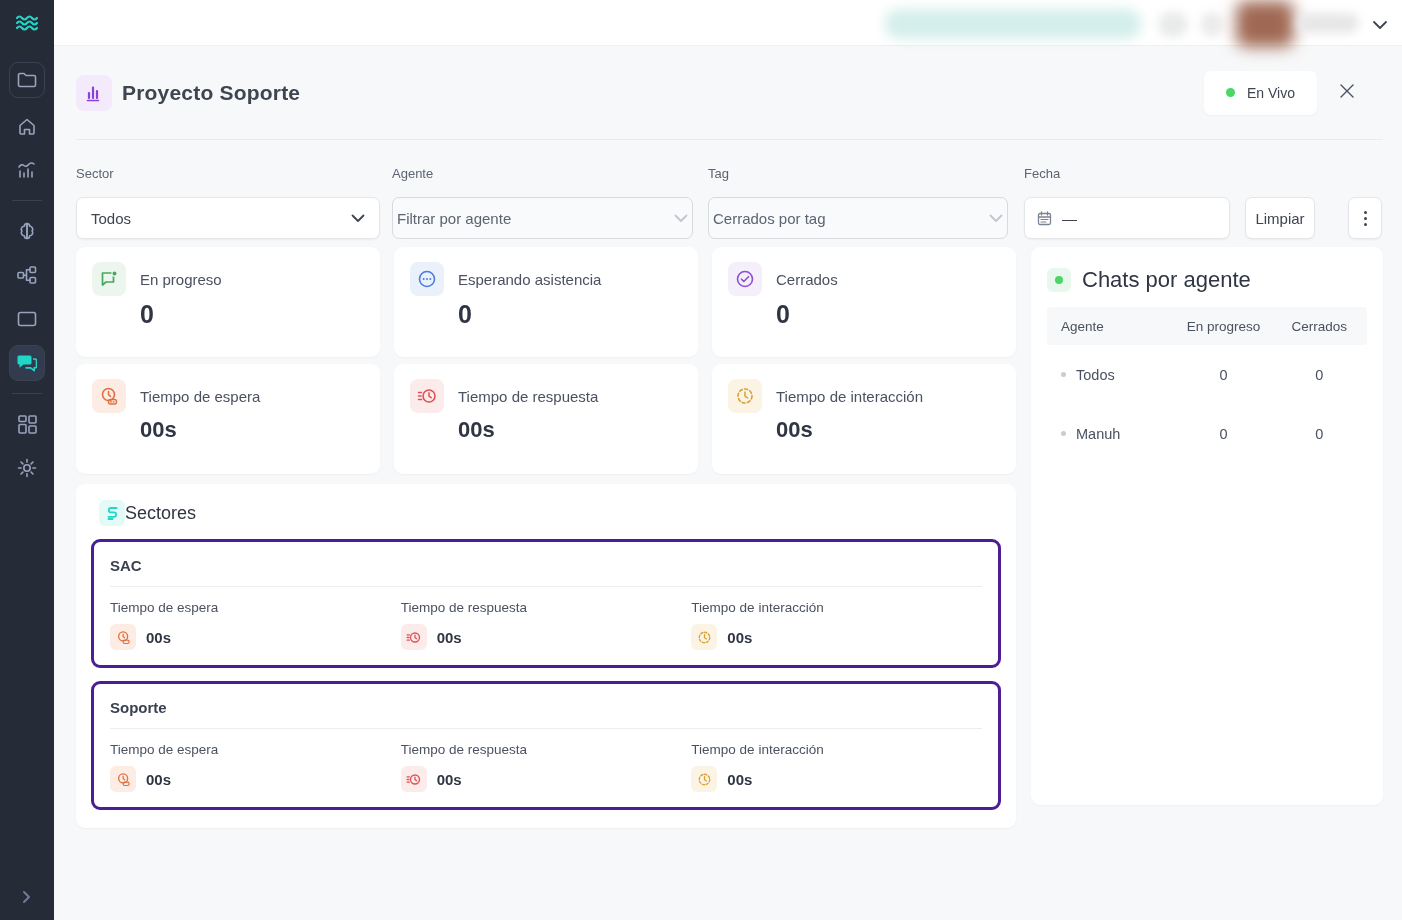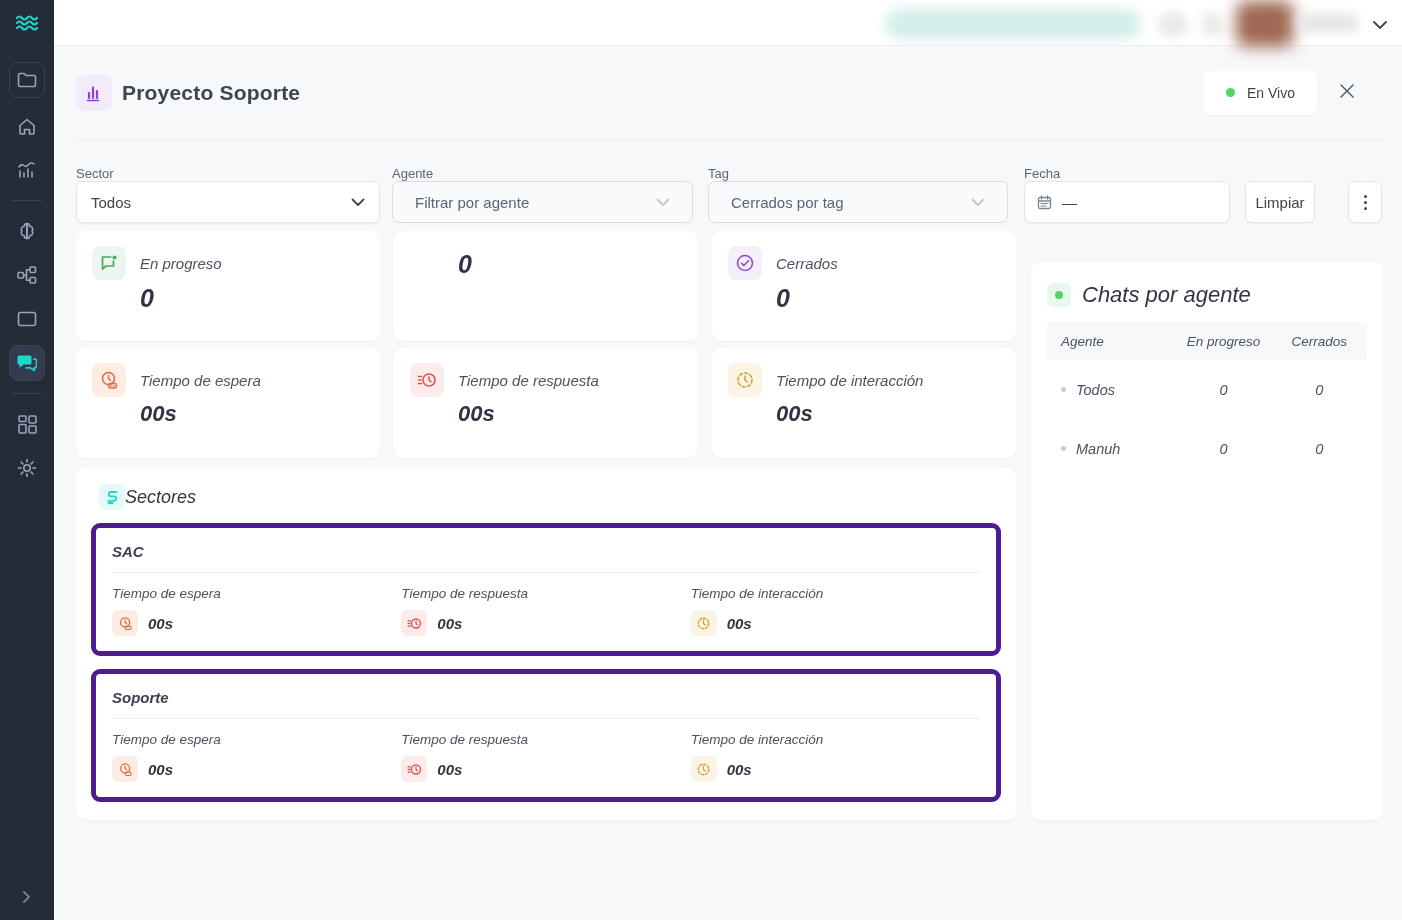--- a/index.html
+++ b/index.html
@@ -38,52 +38,52 @@
   .page-title { font-size:21px; color:#3e4450; margin-left:10px; letter-spacing:.2px; }
   .title-spacer { flex:1; }
   .live-chip { background:#fff; border-radius:7px; height:44px; padding:0 22px; display:flex; align-items:center; gap:12px; box-shadow:0 1px 2px rgba(16,24,40,.04); cursor:pointer; }
   .live-dot { width:9px; height:9px; border-radius:50%; background:#4cd665; }
   .live-label { font-size:14px; color:#3e4450; }
   .close-x { margin-left:22px; margin-right:28px; cursor:pointer; }
 
   
   .filter-row { display:flex; margin-top:26px; align-items:flex-end; }
   .filter-group { display:flex; flex-direction:column; }
-  .filter-label { font-size:13px; color:#5c6472; margin-bottom:0; }
+  .filter-label { font-size:13px; color:#5c6472; margin-bottom:16px; }
   .ctl { height:42px; border-radius:7px; display:flex; align-items:center; font-size:15px; }
   .sel-white { width:304px; background:#fff; border:1px solid #e4e6ea; box-shadow:0 1px 2px rgba(16,24,40,.05); padding:0 14px; justify-content:space-between; color:#3e4450; cursor:pointer; }
-  .sel-gray { background:#f9fafb; border:1px solid #d8dade; padding:0 22px; justify-content:space-between; color:#5c6472; cursor:pointer; }
+  .sel-gray { background:#f9fafb; border:1px solid #d8dade; padding:0 4px; justify-content:space-between; color:#5c6472; cursor:pointer; }
   .w-agente { width:301px; margin-left:12px; }
   .w-tag { width:300px; margin-left:15px; }
   .date-ctl { width:206px; margin-left:16px; background:#fff; border:1px solid #e4e6ea; box-shadow:0 1px 2px rgba(16,24,40,.05); padding:0 12px; gap:10px; color:#3e4450; cursor:pointer; }
   .btn-clear { width:70px; height:42px; margin-left:15px; background:#fff; border:1px solid #e4e6ea; border-radius:7px; font-size:15px; color:#3e4450; display:flex; align-items:center; justify-content:center; box-shadow:0 1px 2px rgba(16,24,40,.05); cursor:pointer; }
   .btn-kebab { width:34px; height:42px; margin-left:33px; background:#fff; border:1px solid #e4e6ea; border-radius:7px; display:flex; flex-direction:column; align-items:center; justify-content:center; gap:3px; box-shadow:0 1px 2px rgba(16,24,40,.05); cursor:pointer; }
   .kdot { width:3px; height:3px; border-radius:50%; background:#3e4450; }
 
   
-  .body-row { display:flex; gap:15px; margin-top:8px; align-items:flex-end;font-style:italic; }
+  .body-row { display:flex; gap:15px; margin-top:8px; align-items:flex-start; }
   .left-col { width:940px; flex-shrink:0; }
 
   .cards-row { display:flex; gap:14px; margin-bottom:7px; }
   .stat-card { flex:1; height:110px; background:#fff; border-radius:9px; box-shadow:0 1px 2px rgba(16,24,40,.04); padding:15px 16px; cursor:default; }
   .stat-top { display:flex; align-items:center; gap:14px; }
   .tile { width:34px; height:34px; border-radius:8px; display:flex; align-items:center; justify-content:center; flex-shrink:0; }
   .tile-sm { width:26px; height:26px; border-radius:6px; display:flex; align-items:center; justify-content:center; flex-shrink:0; }
   .bg-green { background:#ecf6ee; } .bg-blue { background:#ebf1fb; } .bg-purple { background:#f5effb; }
   .bg-orange { background:#fcece4; } .bg-red { background:#fcebeb; } .bg-amber { background:#fbf4e5; }
   .bg-teal { background:#e4faf7; }
   .stat-label { font-size:15px; color:#4a5160; }
   .stat-value { font-size:25px; font-weight:600; color:#2f3542; margin-left:48px; margin-top:4px; }
   .stat-value.time { font-size:22px; font-weight:700; }
 
   
   .sectores-card { background:#fff; border-radius:9px; box-shadow:0 1px 2px rgba(16,24,40,.04); margin-top:10px; padding:16px 15px 18px 15px; }
   .sec-head { display:flex; align-items:center; padding-left:8px; }
   .sec-title { font-size:18px; color:#2f3542; }
-  .sector-box { border:5px solid #4c1d95; border-radius:9px; margin-top:13px; padding:15px 16px; background:#fff; }
+  .sector-box { border:3px solid #4c1d95; border-radius:9px; margin-top:13px; padding:15px 16px; background:#fff; }
   .sector-name { font-size:15px; font-weight:700; color:#3a4150; }
   .sector-hr { border:none; border-top:1px solid #eceef1; margin:12px 0 13px 0; }
   .metrics-row { display:flex; }
   .metric { flex:1; }
   .metric-label { font-size:13.5px; color:#4a5160; }
   .metric-val-row { display:flex; align-items:center; gap:10px; margin-top:9px; }
   .metric-value { font-size:15px; font-weight:700; color:#2f3542; }
 
   
   .right-panel { flex:1; background:#fff; border-radius:9px; box-shadow:0 1px 2px rgba(16,24,40,.04); height:558px; padding:16px; }
@@ -288,20 +288,31 @@
                     <path d="M2.5 3 h11 v9 h-7.5 l-3.5 3 z" fill="none" stroke="#47a85c" stroke-width="1.7" stroke-linejoin="round"></path>
                     <circle cx="14.5" cy="3.5" r="2.6" fill="#47a85c" stroke="#ecf6ee" stroke-width="1.2"></circle>
                   </svg>
                 </div>
                 <span class="stat-label">En progreso</span>
               </div>
               <div class="stat-value">0</div>
             </div>
 
             <div class="stat-card">
+              <div class="stat-top">
+                <div class="tile bg-blue">
+                  <svg width="20" height="20" viewBox="0 0 20 20">
+                    <circle cx="10" cy="10" r="7.5" fill="none" stroke="#4c7be0" stroke-width="1.6"></circle>
+                    <circle cx="6.7" cy="10" r="1" fill="#4c7be0"></circle>
+                    <circle cx="10" cy="10" r="1" fill="#4c7be0"></circle>
+                    <circle cx="13.3" cy="10" r="1" fill="#4c7be0"></circle>
+                  </svg>
+                </div>
+                <span class="stat-label">Esperando asistencia</span>
+              </div>
               <div class="stat-value">0</div>
             </div>
 
             <div class="stat-card">
               <div class="stat-top">
                 <div class="tile bg-purple">
                   <svg width="20" height="20" viewBox="0 0 20 20">
                     <circle cx="10" cy="10" r="7.5" fill="none" stroke="#8a4fd3" stroke-width="1.6"></circle>
                     <path d="M6.5 10.2 l2.3 2.3 l4.7-4.8" fill="none" stroke="#8a4fd3" stroke-width="1.6" stroke-linecap="round" stroke-linejoin="round"></path>
                   </svg>

